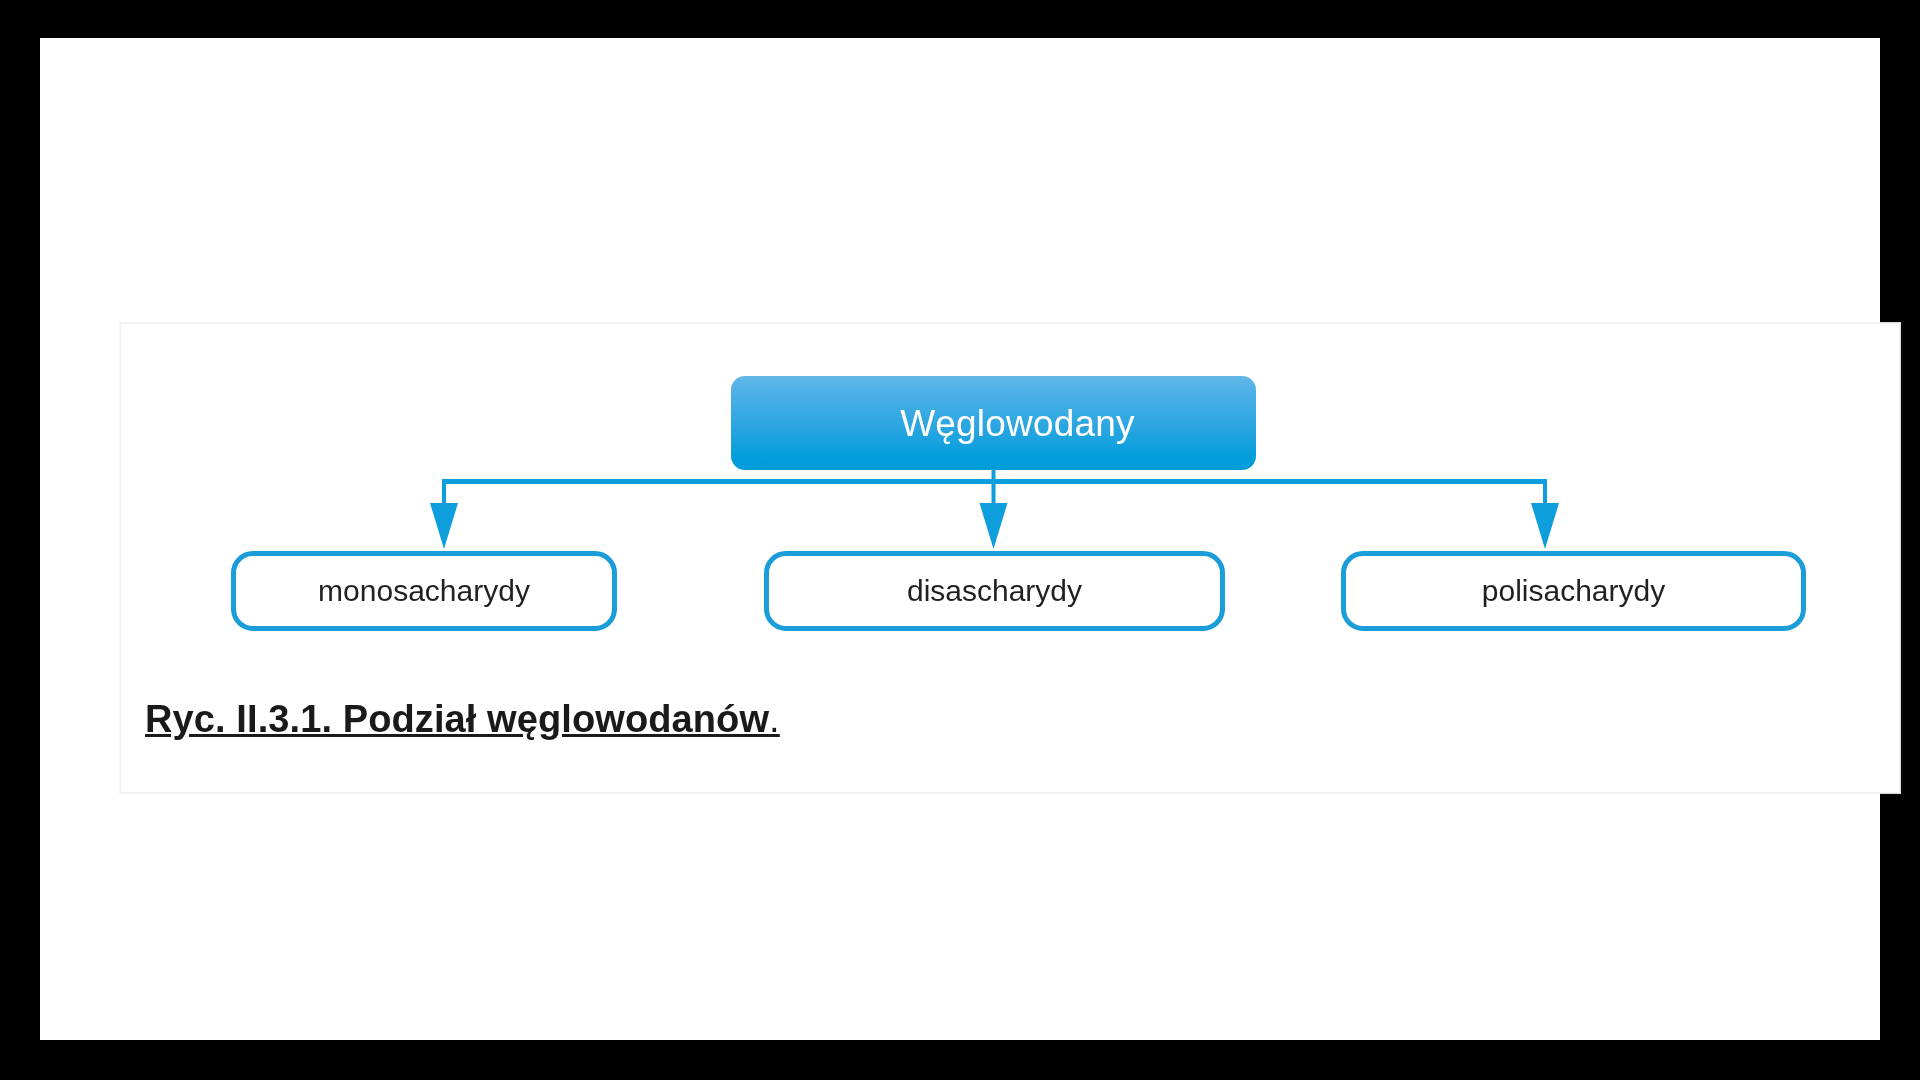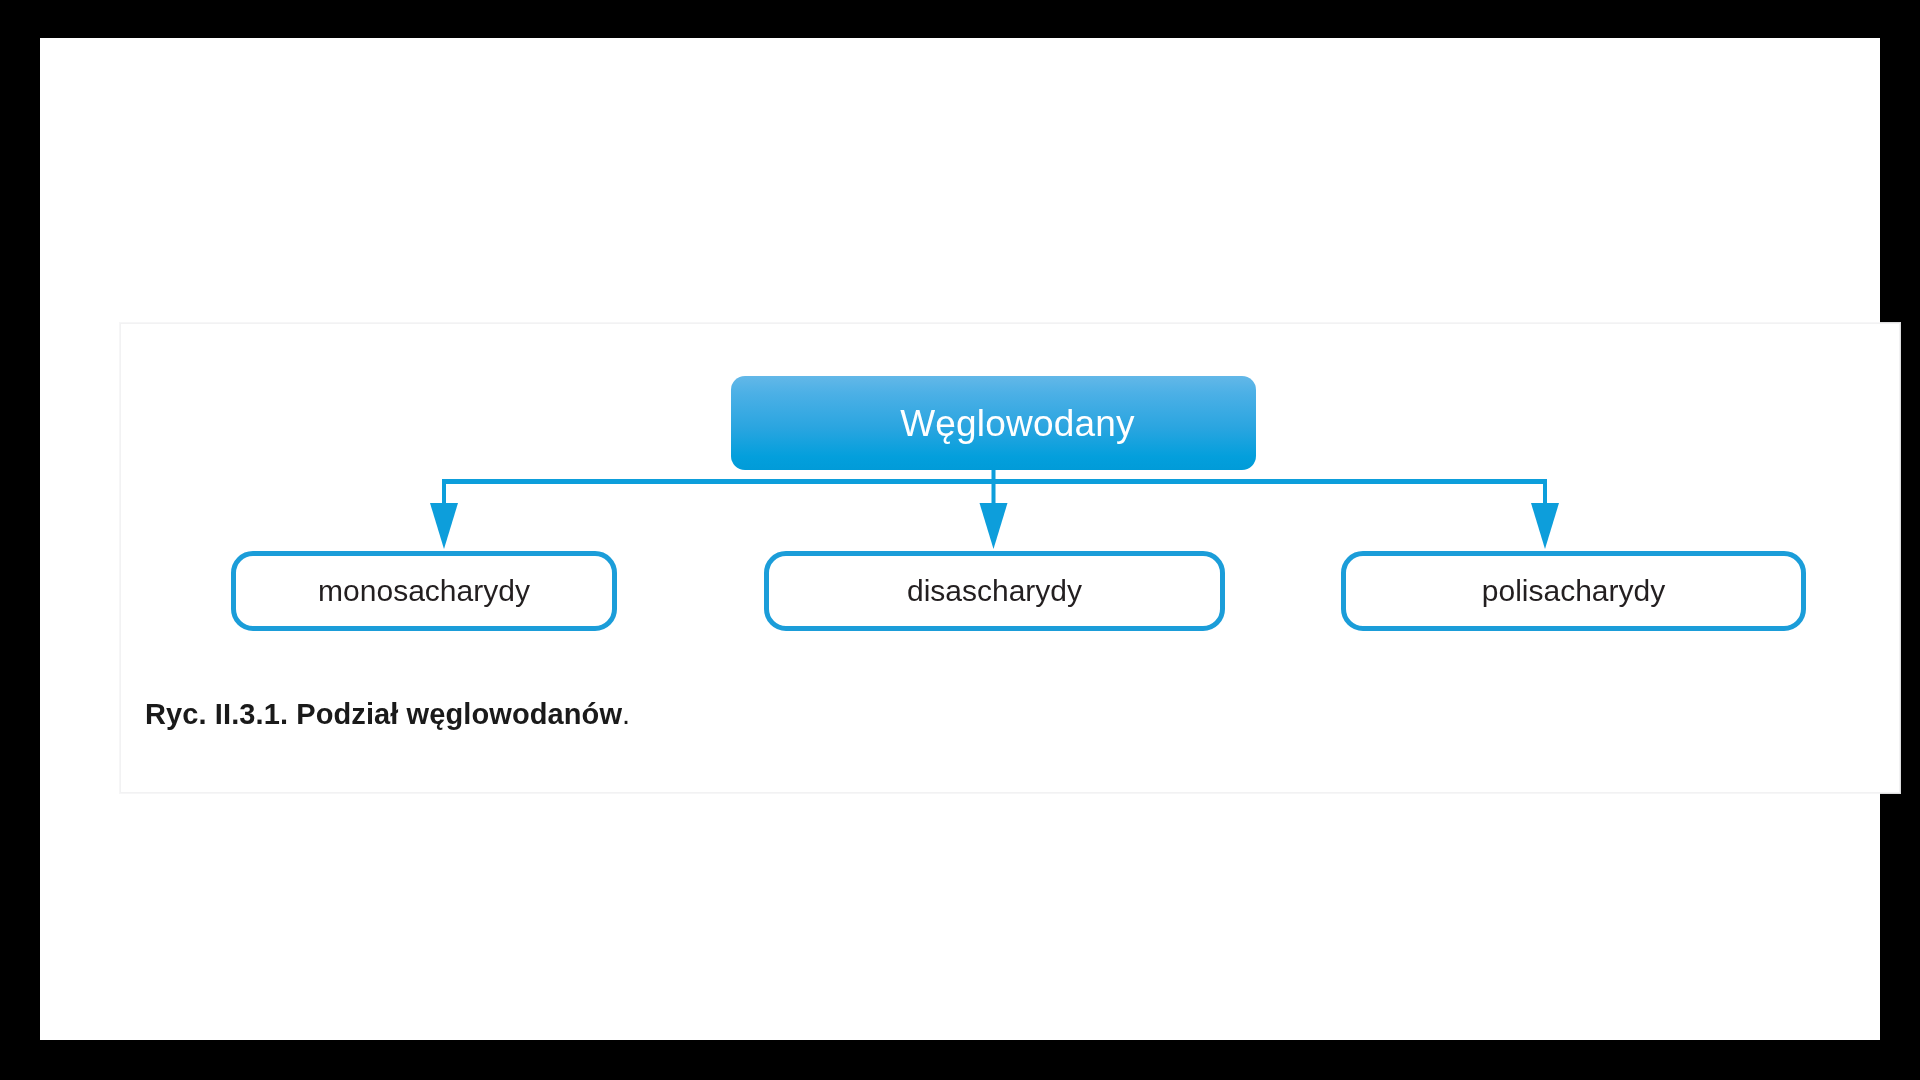--- a/index.html
+++ b/index.html
@@ -98,25 +98,26 @@
 
   #leaf-0 { left: 88px;   width: 386px; margin-left: 22px; }
   #leaf-1 { left: 643px;  width: 461px; }
   #leaf-2 { left: 1220px; width: 465px; }
 
   
   #figure-caption {
     position: absolute;
     left: 24px;
     top: 373px;
-    font-size: 29px;
+    font-size: 38px;
     color: #1a1a1a;
     line-height: 1.2;
     letter-spacing: 0.1px;
     white-space: nowrap;
+    text-decoration: underline;
   }
   #figure-caption .caption-main {
     font-weight: 700;
   }
   #figure-caption .caption-period {
     font-weight: 400;
   }
 </style>
 </head>
 <body>

